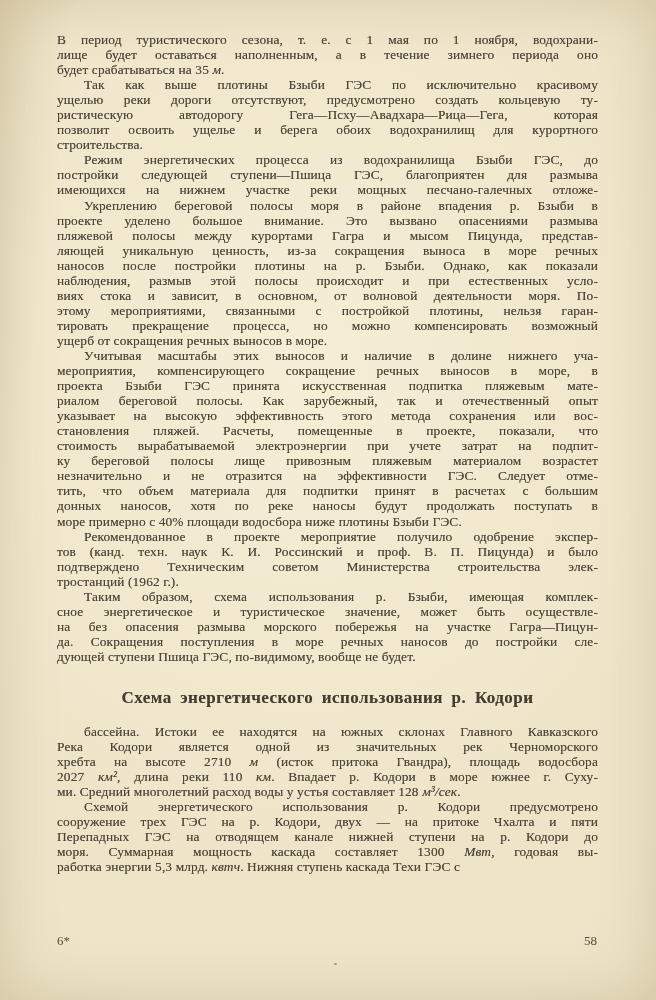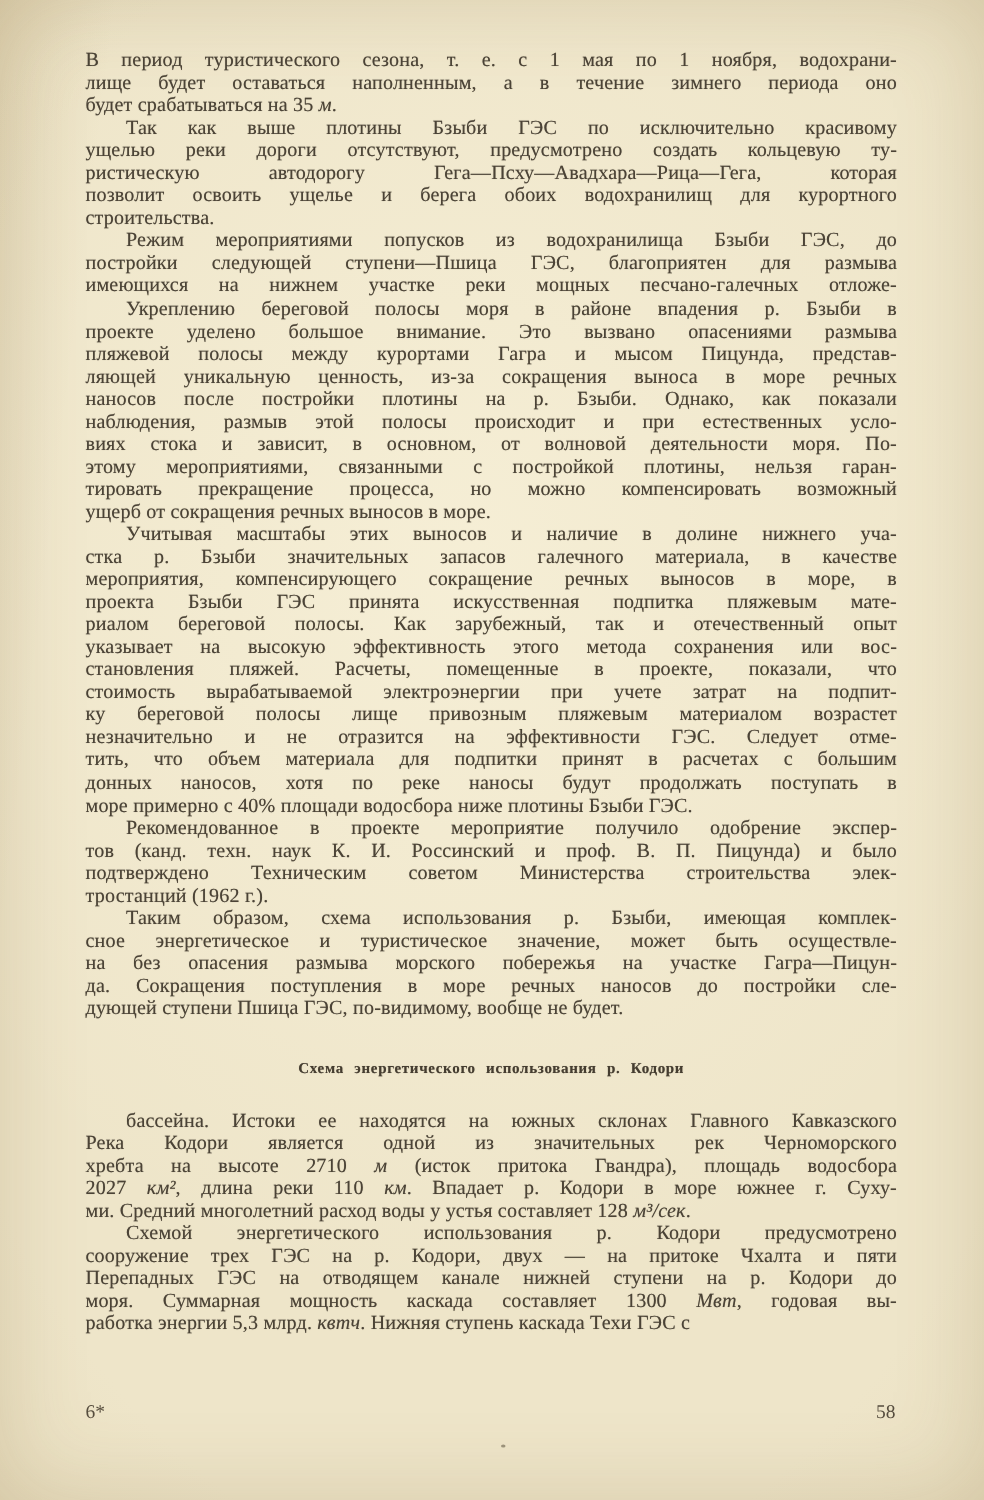--- a/index.html
+++ b/index.html
@@ -26,21 +26,21 @@
     letter-spacing: 0.12px;
     text-shadow: 0 0 0.5px rgba(75,67,54,0.55);
   }
   .para { margin: 0; }
   .line { text-align: justify; text-align-last: justify; }
   .line.last { text-align-last: left; }
   .para.indent .line:first-child { text-indent: 27px; }
   .line i { font-style: italic; }
   .heading {
     margin: 26px 0 19px 0;
-    font-size: 10px;
+    font-size: 17px;
     line-height: 15.05px;
     font-weight: bold;
     text-align: center;
     letter-spacing: 0.45px;
     word-spacing: 4px;
     color: #453d30;
   }
   .footer {
     position: absolute;
     left: 57px; right: 59px; top: 933px;
@@ -68,39 +68,38 @@
         <div class="line last">будет срабатываться на 35 <i>м</i>.</div>
       </div>
     <div class="para indent">
         <div class="line">Так как выше плотины Бзыби ГЭС по исключительно красивому</div>
         <div class="line">ущелью реки дороги отсутствуют, предусмотрено создать кольцевую ту-</div>
         <div class="line">ристическую автодорогу Гега—Псху—Авадхара—Рица—Гега, которая</div>
         <div class="line">позволит освоить ущелье и берега обоих водохранилищ для курортного</div>
         <div class="line last">строительства.</div>
       </div>
     <div class="para indent">
-        <div class="line">Режим мероприятиями попусков из водохранилища Бзыби ГЭС, до</div>
+        <div class="line">Режим энергетических процесса из водохранилища Бзыби ГЭС, до</div>
         <div class="line">постройки следующей ступени—Пшица ГЭС, благоприятен для размыва</div>
         <div class="line">имеющихся на нижнем участке реки мощных песчано-галечных отложе-</div>
       </div>
     <div class="para indent">
         <div class="line">Укреплению береговой полосы моря в районе впадения р. Бзыби в</div>
         <div class="line">проекте уделено большое внимание. Это вызвано опасениями размыва</div>
         <div class="line">пляжевой полосы между курортами Гагра и мысом Пицунда, представ-</div>
         <div class="line">ляющей уникальную ценность, из-за сокращения выноса в море речных</div>
         <div class="line">наносов после постройки плотины на р. Бзыби. Однако, как показали</div>
         <div class="line">наблюдения, размыв этой полосы происходит и при естественных усло-</div>
         <div class="line">виях стока и зависит, в основном, от волновой деятельности моря. По-</div>
         <div class="line">этому мероприятиями, связанными с постройкой плотины, нельзя гаран-</div>
         <div class="line">тировать прекращение процесса, но можно компенсировать возможный</div>
         <div class="line last">ущерб от сокращения речных выносов в море.</div>
       </div>
     <div class="para indent">
         <div class="line">Учитывая масштабы этих выносов и наличие в долине нижнего уча-</div>
-        <div class="line">стка р. Бзыби значительных запасов галечного материала, в качестве</div>
         <div class="line">мероприятия, компенсирующего сокращение речных выносов в море, в</div>
         <div class="line">проекта Бзыби ГЭС принята искусственная подпитка пляжевым мате-</div>
         <div class="line">риалом береговой полосы. Как зарубежный, так и отечественный опыт</div>
         <div class="line">указывает на высокую эффективность этого метода сохранения или вос-</div>
         <div class="line">становления пляжей. Расчеты, помещенные в проекте, показали, что</div>
         <div class="line">стоимость вырабатываемой электроэнергии при учете затрат на подпит-</div>
         <div class="line">ку береговой полосы лище привозным пляжевым материалом возрастет</div>
         <div class="line">незначительно и не отразится на эффективности ГЭС. Следует отме-</div>
         <div class="line">тить, что объем материала для подпитки принят в расчетах с большим</div>
         <div class="line">донных наносов, хотя по реке наносы будут продолжать поступать в</div>

